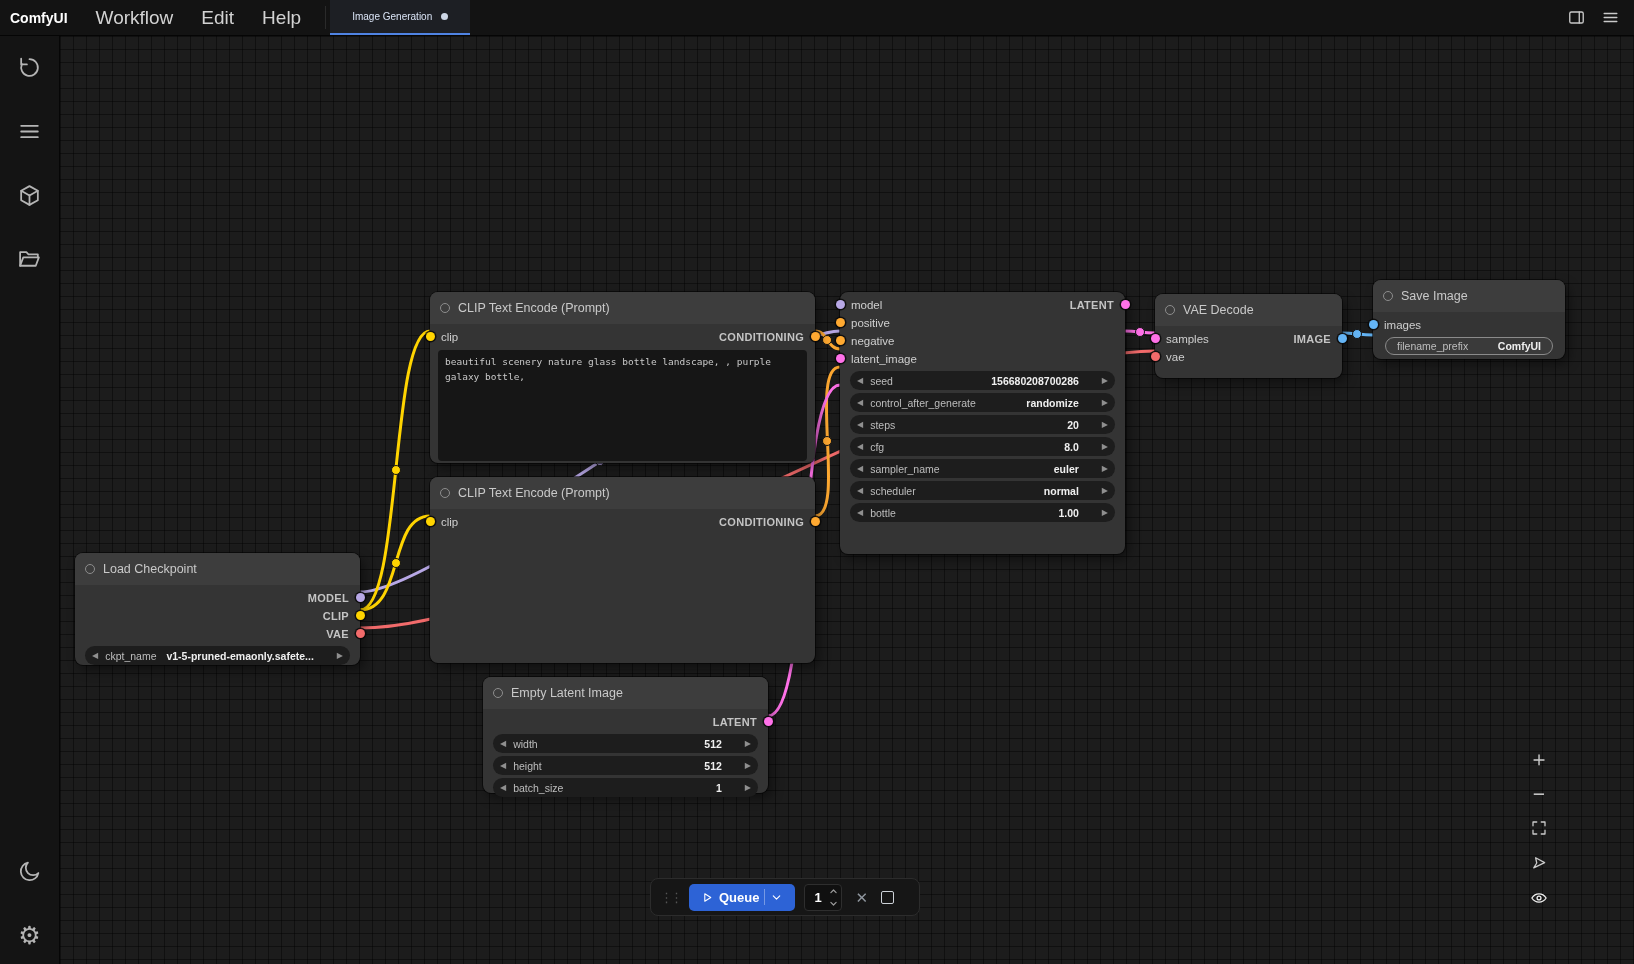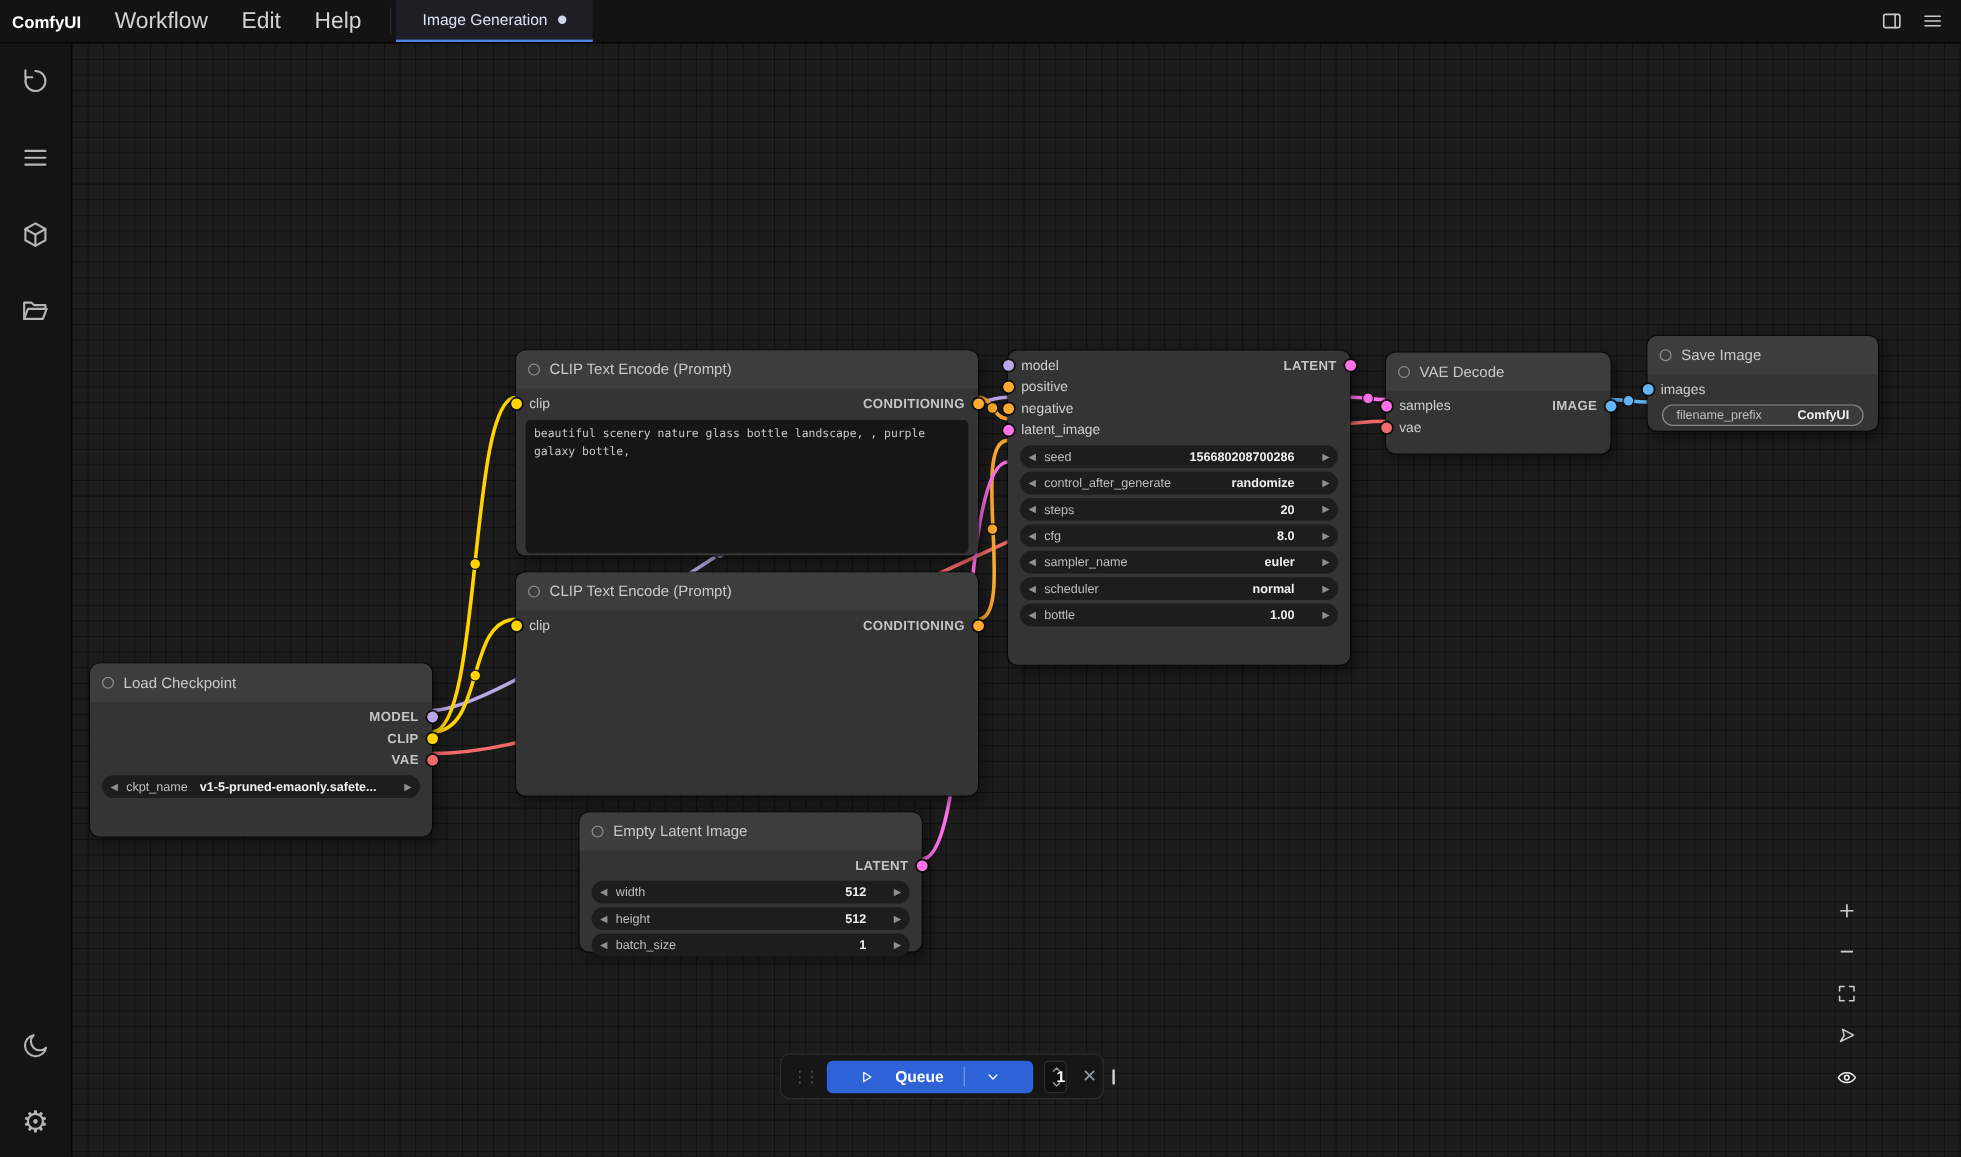--- a/index.html
+++ b/index.html
@@ -20,21 +20,21 @@
     position:absolute; left:0; top:0; width:1634px; height:36px;
     background:#131313; border-bottom:1px solid #050505;
     display:flex; align-items:stretch; z-index:20; color:#d6d6d6;
   }
   .logo{ display:flex; align-items:center; padding:0 14px 0 10px; font-weight:700; font-size:14px; color:#fff; }
   .menu-item{ display:flex; align-items:center; padding:0 14px; font-size:19px; color:#d2d2d2; cursor:default; }
   .tab-sep{ width:1px; background:#2a2a2a; margin:6px 4px 6px 10px; }
   .tab{
     display:flex; align-items:center; gap:9px; padding:16px 22px;
     background:#1d1f24; border-bottom:2px solid #4f83e3;
-    font-size:13px; color:#d9e3f5;
+    font-size:10px; color:#d9e3f5;
   }
   .unsaved-dot{ width:7px; height:7px; border-radius:50%; background:#cdd6e6; }
   .topbar-right{ margin-left:auto; display:flex; align-items:center; gap:6px; padding-right:10px; }
   .tb-btn{ width:28px; height:28px; display:flex; align-items:center; justify-content:center; color:#c9c9c9; border-radius:4px; }
   .tb-btn svg{ width:19px; height:19px; }
 
   
   .sidebar{
     position:absolute; left:0; top:36px; bottom:0; width:60px;
     background:#141414; border-right:1px solid #060606;
@@ -104,21 +104,21 @@
   }
 
   
   .queue-bar{
     position:absolute; left:650px; top:878px; width:270px; height:38px;
     background:#161616; border:1px solid #2c2c2c; border-radius:8px;
     display:flex; align-items:center; gap:9px; padding:0 9px; z-index:6;
   }
   .drag-handle{ color:#555; font-size:13px; letter-spacing:-3px; line-height:1; user-select:none; }
   .queue-btn{
-    height:27px; display:flex; align-items:center; gap:17px; padding:0 27px;
+    height:27px; display:flex; align-items:center; gap:5px; padding:0 12px;
     background:var(--c-accent); border-radius:5px; color:#fff; font-size:13px; font-weight:600;
   }
   .queue-btn svg{ width:13px; height:13px; }
   .qb-divider{ width:1px; height:16px; background:rgba(255,255,255,.35); }
   .count-box{
     position:relative; width:38px; height:27px; background:#101010;
     border:1px solid #2e2e2e; border-radius:4px; display:flex; align-items:center;
     color:#fff; font-size:13px; font-weight:700; padding-left:9px;
   }
   .count-steppers{ position:absolute; right:3px; top:3px; bottom:3px; display:flex; flex-direction:column; justify-content:space-between; color:#9a9a9a; }
@@ -215,21 +215,21 @@
   <circle class="mid mid-model" cx="600" cy="461" r="4.5"></circle>
   <circle class="mid mid-clip" cx="396" cy="470" r="4.5"></circle>
   <circle class="mid mid-clip" cx="396" cy="563" r="4.5"></circle>
   <circle class="mid mid-conditioning" cx="827" cy="340" r="4.5"></circle>
   <circle class="mid mid-conditioning" cx="827" cy="441" r="4.5"></circle>
   <circle class="mid mid-latent" cx="804" cy="550" r="4.5"></circle>
   <circle class="mid mid-latent" cx="1140" cy="332" r="4.5"></circle>
   <circle class="mid mid-image" cx="1357" cy="334" r="4.5"></circle>
 </svg>
 
-<div class="node" style="left:75px; top:553px; width:285px; height:144px;">
+<div class="node" style="left:75px; top:553px; width:285px; height:112px;">
   <div class="node-header">
     <span class="collapse-dot"></span>
     <span>Load Checkpoint</span>
   </div>
   <div class="node-body">
     <div class="port-row">
       <span class="port-label out">MODEL</span>
       <span class="port-dot right dot-model"></span>
     </div>
     <div class="port-row">

